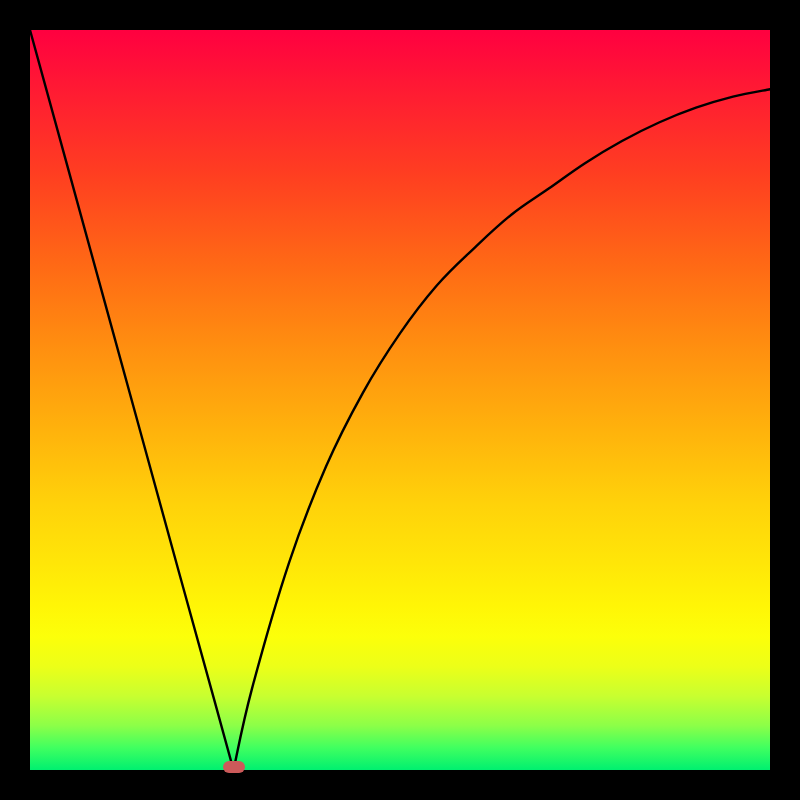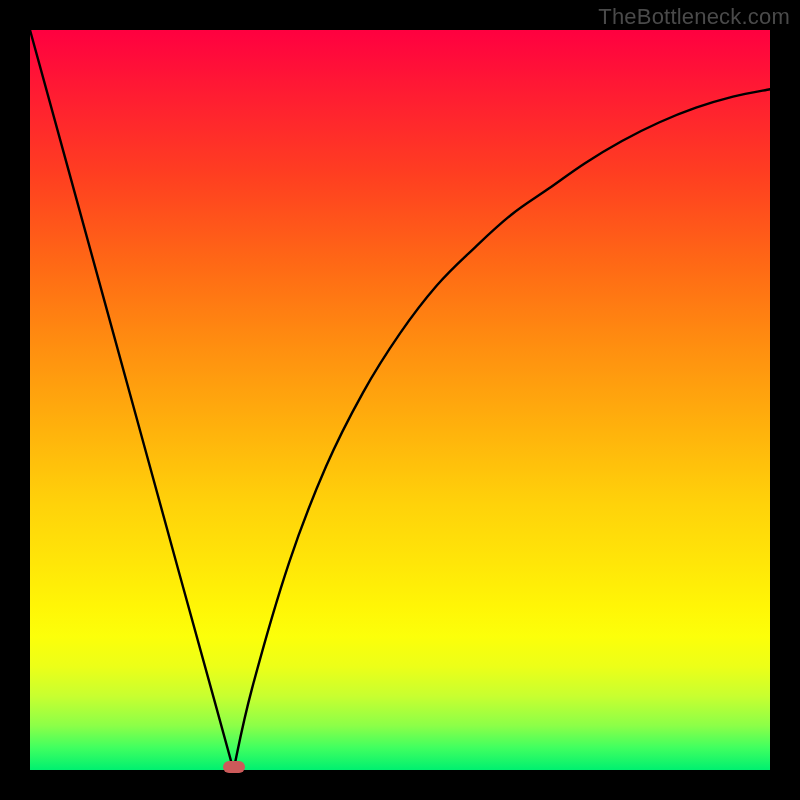--- a/index.html
+++ b/index.html
@@ -80,15 +80,14 @@
 
   <div class="plot-area">
 
     <svg class="curves" viewBox="0 0 740 740" preserveAspectRatio="none">
       <path id="left-branch-path" class="curve" d="M 0 0 L 37 134.68000000000006 L 74 269.36 L 111 404.04 L 148 538.72 L 185 672.66 L 203.50000000000003 740"></path>
       <path id="right-branch-path" class="curve" d="M 203.50000000000003 740 C 206.83 725.348, 212.01 695.8960000000001, 222 658.6 C 231.99 621.304, 245.68 572.76, 259 532.8 C 272.32 492.84, 282.68 467.236, 296 436.6 C 309.32 405.96400000000006, 319.68 386.57599999999996, 333 362.59999999999997 C 346.32 338.62399999999997, 356.68 322.71400000000006, 370 303.40000000000003 C 383.32 284.086, 393.68000000000006 270.61799999999994, 407.00000000000006 255.29999999999995 C 420.32000000000005 239.98199999999997, 430.68 230.95400000000006, 444 218.30000000000007 C 457.32 205.64600000000007, 467.68 195.656, 481 185 C 494.32 174.344, 504.68 168.424, 518 159.10000000000002 C 531.32 149.77600000000004, 541.68 141.85800000000006, 555 133.20000000000005 C 568.32 124.54200000000004, 578.68 118.32600000000001, 592 111 C 605.32 103.67399999999999, 615.68 98.49400000000001, 629 92.5 C 642.32 86.50599999999999, 652.68 82.36199999999992, 666 77.69999999999993 C 679.32 73.03799999999994, 689.68 69.93000000000002, 703 66.60000000000002 C 716.32 63.270000000000024, 733.34 60.53199999999995, 740 59.19999999999993"></path>
     </svg>
     <div id="min-marker" class="marker" style="left: 192.5px; top: 731px;"></div>
   </div>
 
-  <div class="attribution">TheBottleneck.com</div>
 
 </div>
 
 </body></html>

